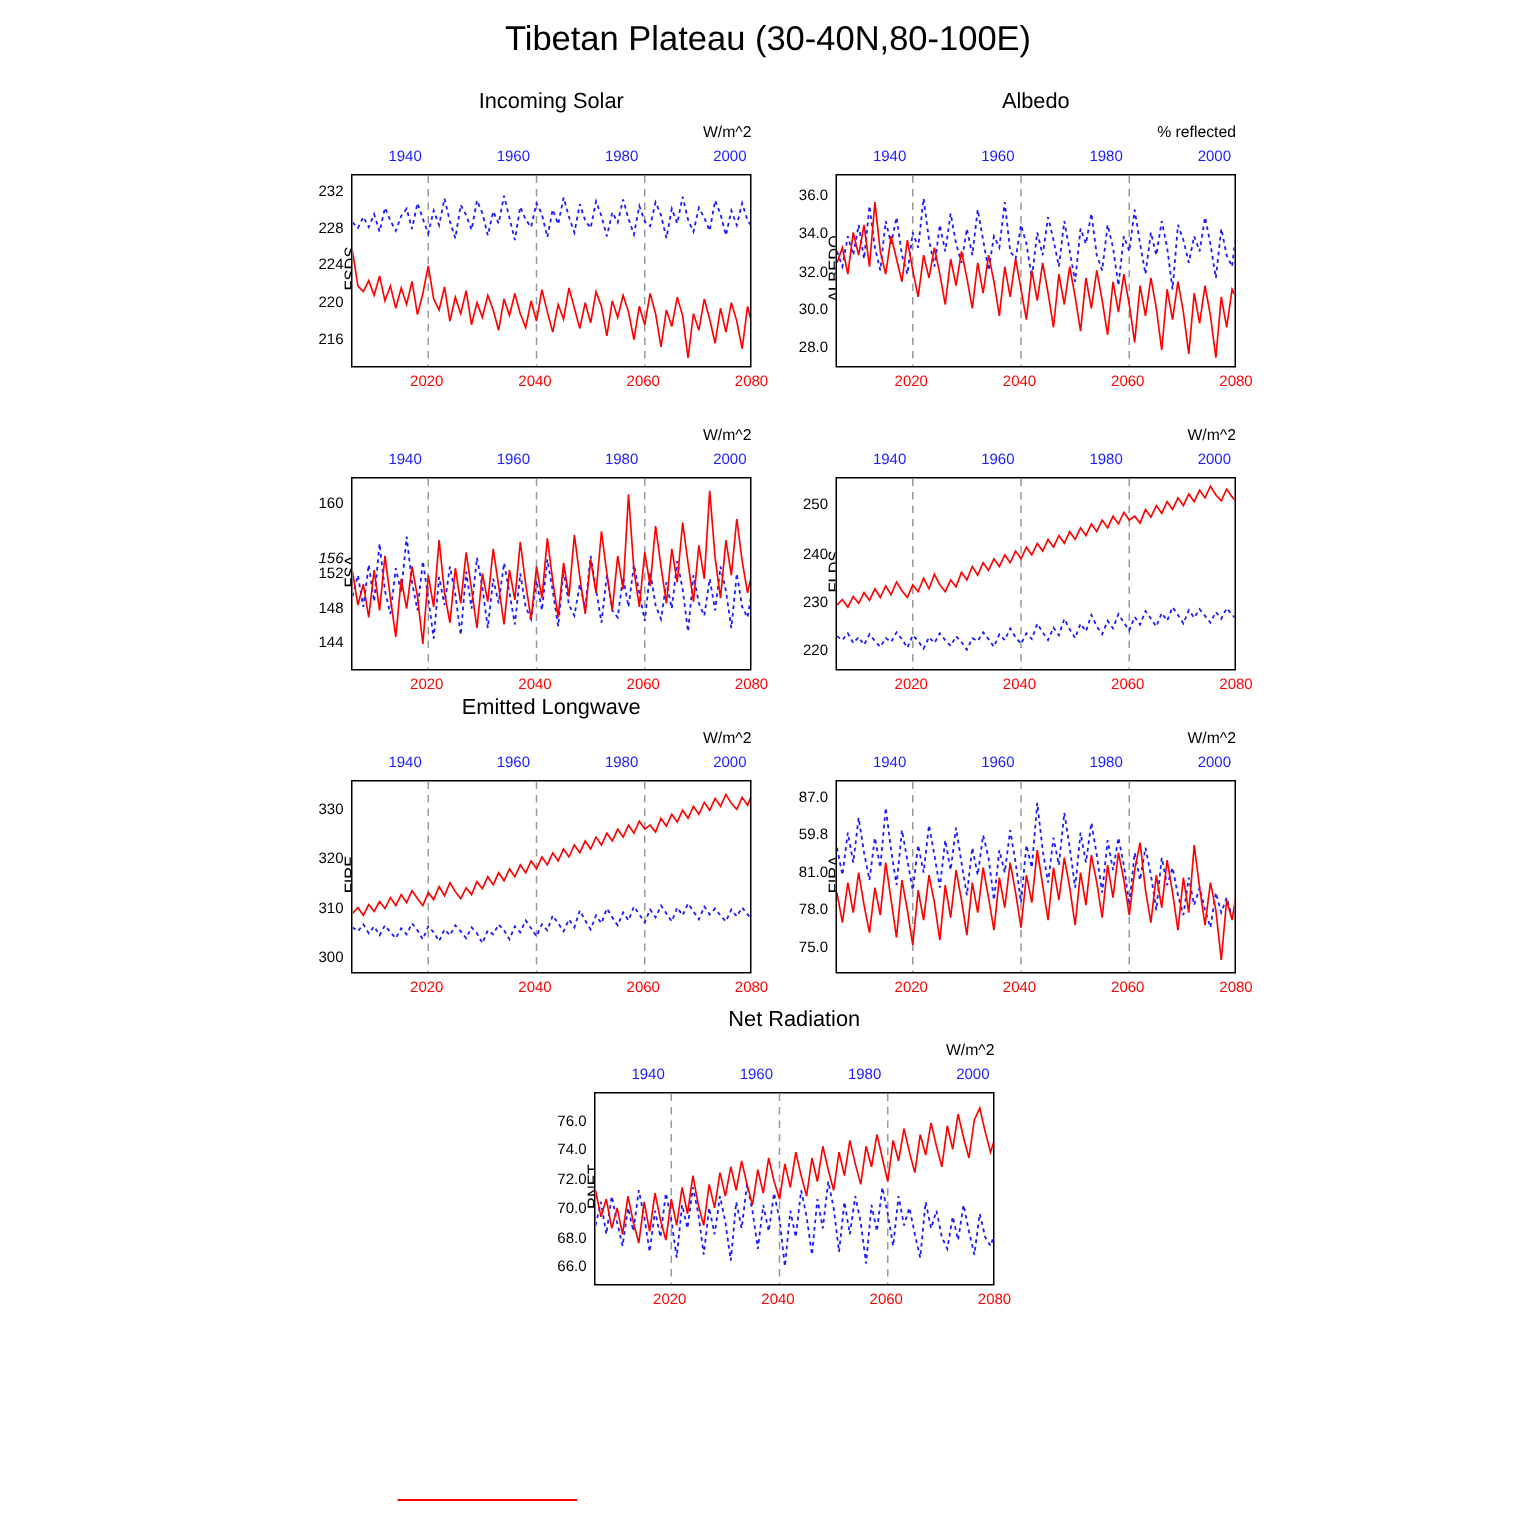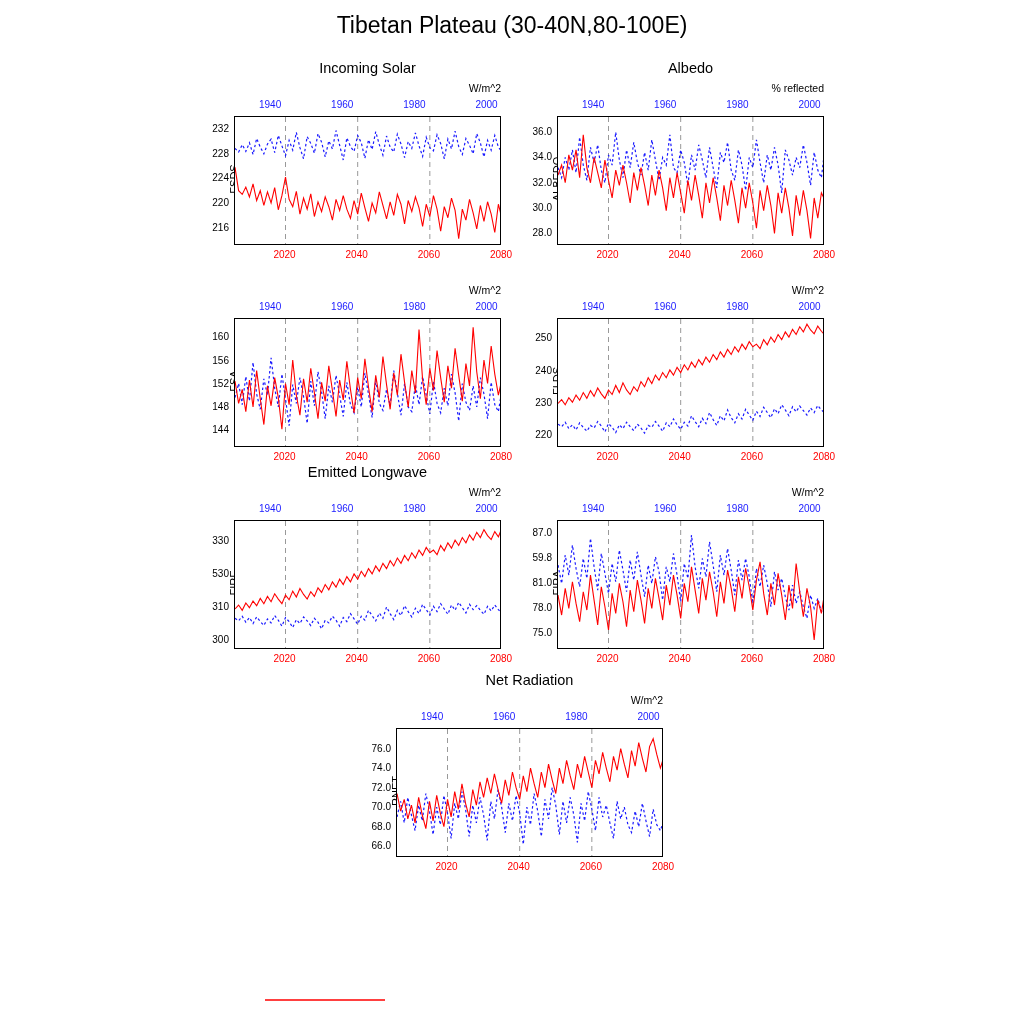--- a/index.html
+++ b/index.html
@@ -151,21 +151,21 @@
       <div class="tick-top" style="left: 108.243px; top: 39px;">1960</div>
       <div class="tick-top" style="left: 180.405px; top: 39px;">1980</div>
       <div class="tick-top" style="left: 252.568px; top: 39px;">2000</div>
       <div class="tick-bottom" style="left: 50.5135px; top: 189px;">2020</div>
       <div class="tick-bottom" style="left: 122.676px; top: 189px;">2040</div>
       <div class="tick-bottom" style="left: 194.838px; top: 189px;">2060</div>
       <div class="tick-bottom" style="left: 267px; top: 189px;">2080</div>
       <div class="tick-left" style="right: 272px; width: 40px; top: 167.409px;">144</div>
       <div class="tick-left" style="right: 272px; width: 40px; top: 143.955px;">148</div>
       <div class="tick-left" style="right: 272px; width: 40px; top: 120.5px;">152</div>
-      <div class="tick-left" style="right: 272px; width: 40px; top: 98px;">156</div>
+      <div class="tick-left" style="right: 272px; width: 40px; top: 111px; font-style: italic;">156</div>
       <div class="tick-left" style="right: 272px; width: 40px; top: 73.5909px;">160</div>
     </div>
     <div class="panel" style="left: 557px; top: 262px; width: 267px; height: 196px;">
       <div class="units" style="right: 0px; top: 22px;">W/m^2</div>
       <div class="ylabel" style="left: -30px; top: 112.5px; width: 60px; text-align: center; transform: rotate(-90deg);">FLDS</div>
       <div class="plotbox" style="left: 0px; top: 56px; width: 267px; height: 129px;">
         <svg width="267" height="129" viewBox="0 0 267 129">
           <line x1="50.513513513513516" x2="50.513513513513516" y1="0" y2="129" stroke="#999999" stroke-width="1" stroke-dasharray="5,4"></line>
           <line x1="122.67567567567568" x2="122.67567567567568" y1="0" y2="129" stroke="#999999" stroke-width="1" stroke-dasharray="5,4"></line>
           <line x1="194.83783783783784" x2="194.83783783783784" y1="0" y2="129" stroke="#999999" stroke-width="1" stroke-dasharray="5,4"></line>
@@ -202,21 +202,21 @@
       <div class="tick-top" style="left: 36.0811px; top: 39px;">1940</div>
       <div class="tick-top" style="left: 108.243px; top: 39px;">1960</div>
       <div class="tick-top" style="left: 180.405px; top: 39px;">1980</div>
       <div class="tick-top" style="left: 252.568px; top: 39px;">2000</div>
       <div class="tick-bottom" style="left: 50.5135px; top: 189px;">2020</div>
       <div class="tick-bottom" style="left: 122.676px; top: 189px;">2040</div>
       <div class="tick-bottom" style="left: 194.838px; top: 189px;">2060</div>
       <div class="tick-bottom" style="left: 267px; top: 189px;">2080</div>
       <div class="tick-left" style="right: 272px; width: 40px; top: 175.077px;">300</div>
       <div class="tick-left" style="right: 272px; width: 40px; top: 142px;">310</div>
-      <div class="tick-left" style="right: 272px; width: 40px; top: 108.923px;">530</div>
+      <div class="tick-left" style="right: 272px; width: 40px; top: 108.923px;">320</div>
       <div class="tick-left" style="right: 272px; width: 40px; top: 75.8462px;">330</div>
     </div>
     <div class="panel" style="left: 557px; top: 464px; width: 267px; height: 196px;">
       <div class="units" style="right: 0px; top: 22px;">W/m^2</div>
       <div class="ylabel" style="left: -30px; top: 112.5px; width: 60px; text-align: center; transform: rotate(-90deg);">FIRA</div>
       <div class="plotbox" style="left: 0px; top: 56px; width: 267px; height: 129px;">
         <svg width="267" height="129" viewBox="0 0 267 129">
           <line x1="50.513513513513516" x2="50.513513513513516" y1="0" y2="129" stroke="#999999" stroke-width="1" stroke-dasharray="5,4"></line>
           <line x1="122.67567567567568" x2="122.67567567567568" y1="0" y2="129" stroke="#999999" stroke-width="1" stroke-dasharray="5,4"></line>
           <line x1="194.83783783783784" x2="194.83783783783784" y1="0" y2="129" stroke="#999999" stroke-width="1" stroke-dasharray="5,4"></line>

